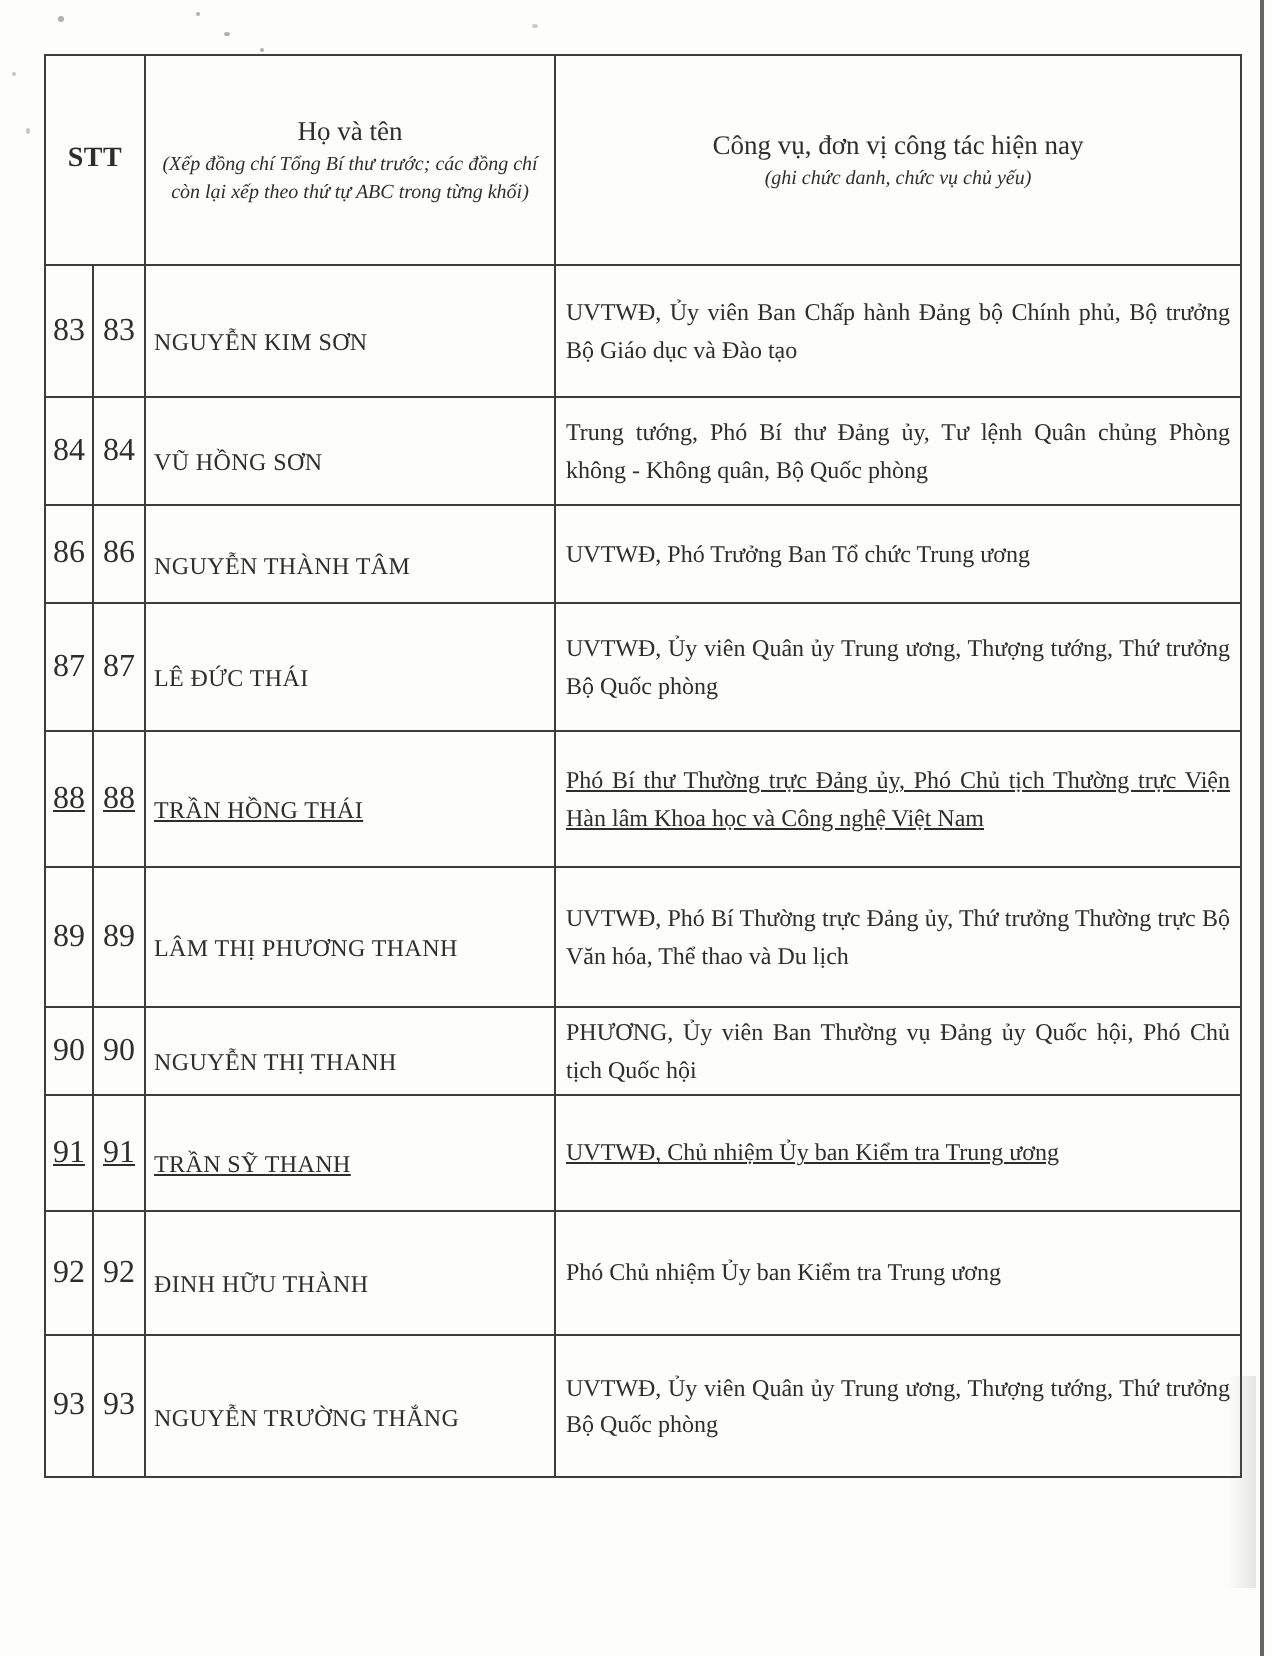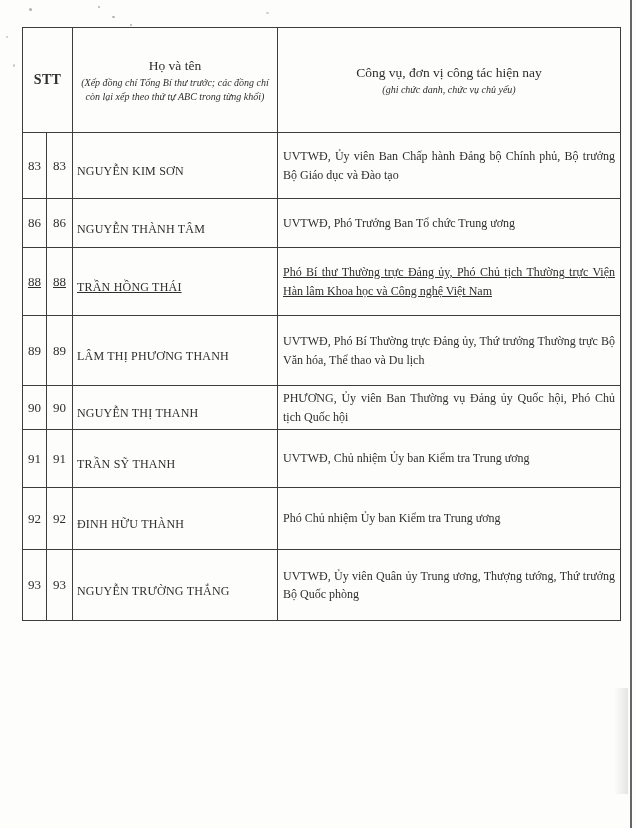--- a/index.html
+++ b/index.html
@@ -32,21 +32,21 @@
     overflow:hidden;
   }
   thead th{height:100px;padding:2px;}
   th.stt-h{font-size:14px;font-weight:bold;letter-spacing:.3px;margin-left:41px;}
   .hdr-title{font-weight:normal;font-size:13.5px;line-height:1.35;}
   .hdr-sub{
     font-style:italic;font-weight:normal;font-size:10px;line-height:1.35;
     max-width:194px;margin:1px auto 0 auto;
   }
   .hdr-sub.pos{max-width:260px;}
-  td.num{text-align:center;font-size:13px;}
+  td.num{text-align:center;font-size:16px;}
   td.name{font-size:12px;padding:15px 2px 2px 4px;letter-spacing:.2px;line-height:1.3;}
   td.pos{
     font-size:12px;padding:3px 5px;text-align:justify;line-height:1.55;
   }
 </style>
 </head>
 <body>
 
 <div class="page">
 
@@ -80,45 +80,57 @@
         </th>
       </tr>
     </thead>
     <tbody>
         <tr style="height: 66px;">
           <td class="num">83</td>
           <td class="num">83</td>
           <td class="name">NGUYỄN KIM SƠN</td>
           <td class="pos">UVTWĐ, Ủy viên Ban Chấp hành Đảng bộ Chính phủ, Bộ trưởng Bộ Giáo dục và Đào tạo</td>
         </tr>
+        <tr style="height: 54px;">
+          <td class="num">84</td>
+          <td class="num">84</td>
+          <td class="name">VŨ HỒNG SƠN</td>
+          <td class="pos">Trung tướng, Phó Bí thư Đảng ủy, Tư lệnh Quân chủng Phòng không - Không quân, Bộ Quốc phòng</td>
+        </tr>
         <tr style="height: 49px;">
           <td class="num">86</td>
           <td class="num">86</td>
           <td class="name">NGUYỄN THÀNH TÂM</td>
           <td class="pos">UVTWĐ, Phó Trưởng Ban Tổ chức Trung ương</td>
+        </tr>
+        <tr style="height: 64px;">
+          <td class="num">87</td>
+          <td class="num">87</td>
+          <td class="name">LÊ ĐỨC THÁI</td>
+          <td class="pos">UVTWĐ, Ủy viên Quân ủy Trung ương, Thượng tướng, Thứ trưởng Bộ Quốc phòng</td>
         </tr>
         <tr style="height: 68px; text-decoration: underline;">
           <td class="num">88</td>
           <td class="num">88</td>
           <td class="name">TRẦN HỒNG THÁI</td>
           <td class="pos">Phó Bí thư Thường trực Đảng ủy, Phó Chủ tịch Thường trực Viện Hàn lâm Khoa học và Công nghệ Việt Nam</td>
         </tr>
         <tr style="height: 70px;">
           <td class="num">89</td>
           <td class="num">89</td>
           <td class="name">LÂM THỊ PHƯƠNG THANH</td>
           <td class="pos">UVTWĐ, Phó Bí Thường trực Đảng ủy, Thứ trưởng Thường trực Bộ Văn hóa, Thể thao và Du lịch</td>
         </tr>
         <tr style="height: 44px;">
           <td class="num">90</td>
           <td class="num">90</td>
           <td class="name">NGUYỄN THỊ THANH</td>
           <td class="pos">PHƯƠNG, Ủy viên Ban Thường vụ Đảng ủy Quốc hội, Phó Chủ tịch Quốc hội</td>
         </tr>
-        <tr style="height: 58px;">
+        <tr style="height: 58px; text-decoration: underline;">
           <td class="num">91</td>
           <td class="num">91</td>
           <td class="name">TRẦN SỸ THANH</td>
           <td class="pos">UVTWĐ, Chủ nhiệm Ủy ban Kiểm tra Trung ương</td>
         </tr>
         <tr style="height: 62px;">
           <td class="num">92</td>
           <td class="num">92</td>
           <td class="name">ĐINH HỮU THÀNH</td>
           <td class="pos">Phó Chủ nhiệm Ủy ban Kiểm tra Trung ương</td>

